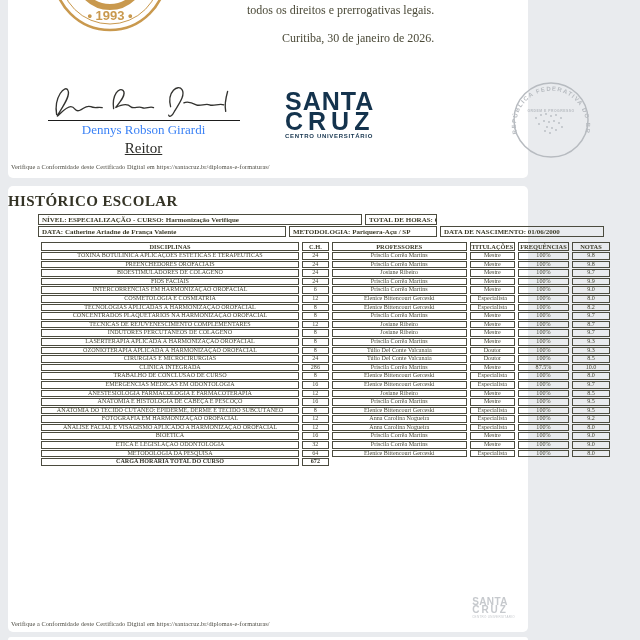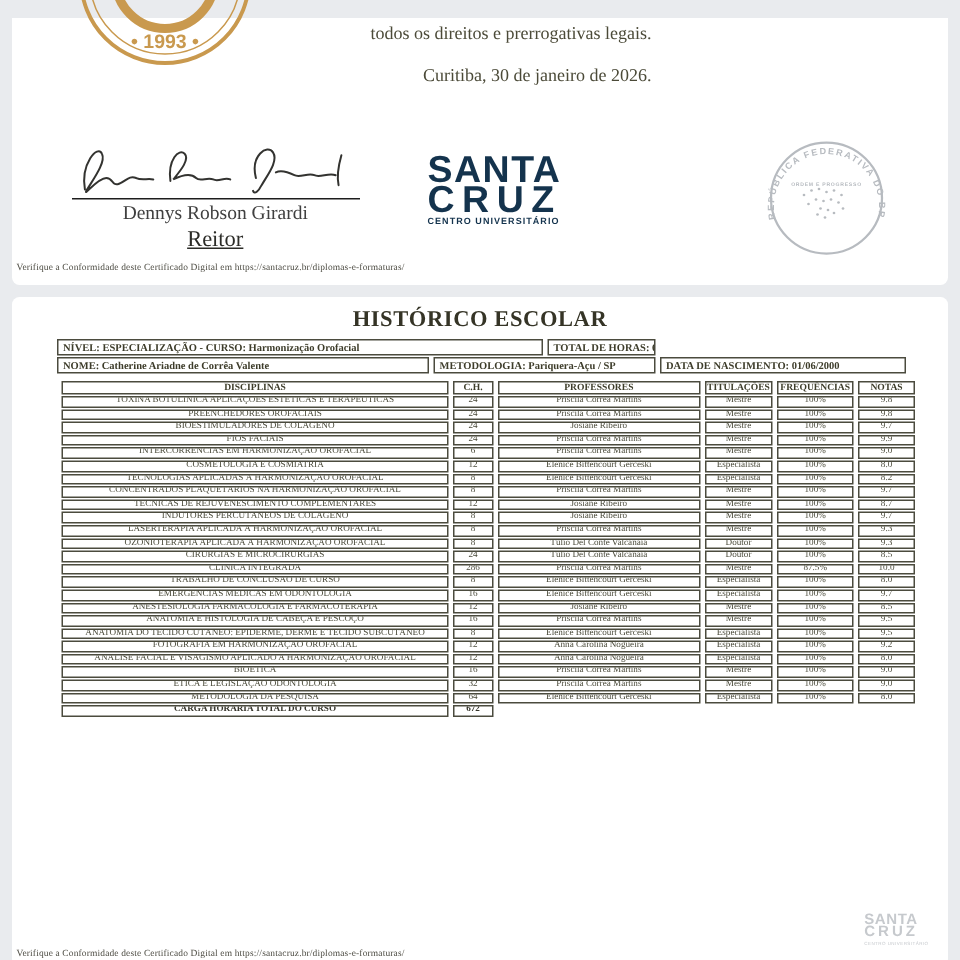--- a/index.html
+++ b/index.html
@@ -2,45 +2,45 @@
 <html><head>
 <meta charset="utf-8">
 <style>
   html,body{margin:0;padding:0;}
   body{
     width:640px;height:640px;position:relative;overflow:hidden;
     background:#e9ebee;
     font-family:"Liberation Serif", serif;
     color:#3f3e2c;
   }
-  .page{position:absolute;left:8px;width:624px;background:#ffffff;margin-top:12px;}
+  .page{position:absolute;left:8px;width:520px;background:#ffffff;}
   .page1{top:0;height:178px;border-radius:0 0 5px 5px;}
   .page2{top:186px;height:446px;border-radius:5px;}
   .page3{top:637px;height:3px;border-radius:3px 3px 0 0;}
 
   
   .seal-svg{position:absolute;left:25px;top:-96px;width:155px;height:135px;}
   .cert-text{position:absolute;left:239px;top:3px;font-size:12px;line-height:14px;color:#4b4a38;}
   .cert-date{margin-top:14px;text-align:right;}
   .sig-block{position:absolute;left:28px;top:82px;width:215px;text-align:center;}
   .sig-svg{width:200px;height:38px;display:block;margin:0 auto;}
   .sig-line{border-top:1.4px solid #1d1d1d;width:192px;margin:0 auto;}
-  .sig-name{font-size:13px;color:#404040;margin-top:1px;}
+  .sig-name{font-size:13px;color:#3b82f6;margin-top:1px;}
   .sig-role{font-size:15px;color:#2c2c28;margin-top:2px;text-decoration:underline;}
   .logo1{position:absolute;left:277px;top:92px;color:#14334d;font-family:"Liberation Sans",sans-serif;}
   .logo1 .l1{font-size:25px;font-weight:800;line-height:19px;letter-spacing:1px;}
   .logo1 .l2{font-size:25px;font-weight:800;line-height:20px;letter-spacing:5px;}
   .logo1 .sub{font-size:6px;font-weight:700;letter-spacing:0.7px;margin-top:2px;}
   .stamp-svg{position:absolute;left:495px;top:72px;width:96px;height:96px;}
   .verify{position:absolute;left:3px;font-size:6.3px;color:#4c4b42;letter-spacing:0.1px;}
   .verify.v1{bottom:8px;}
   .verify.v2{bottom:5px;}
 
   
-  .h-title{text-align:center;margin-top:7px;font-size:15px;font-weight:bold;color:#353426;letter-spacing:0.4px;}
+  .h-title{text-align:left;margin-top:7px;font-size:15px;font-weight:bold;color:#353426;letter-spacing:0.4px;}
   .info-wrap{position:absolute;left:30px;top:28px;width:572px;}
   .info-row{display:flex;gap:3px;margin-bottom:1px;}
   .info-cell{
     box-sizing:border-box;border:1px solid #4b4b3e;height:11px;
     font-size:7px;font-weight:bold;display:flex;align-items:center;
     padding-left:3px;white-space:nowrap;overflow:hidden;color:#3d3c2a;
   }
   .iw-a{width:324px;} .iw-b{width:72px;} .iw-c{width:164px;}
   .iw-d{width:248px;} .iw-e{width:148px;}
 
@@ -133,25 +133,25 @@
 
   <div class="verify v1">Verifique a Conformidade deste Certificado Digital em https://santacruz.br/diplomas-e-formaturas/</div>
 </div>
 
 <div class="page page2">
 
   <div class="h-title">HISTÓRICO ESCOLAR</div>
 
   <div class="info-wrap">
     <div class="info-row">
-      <div class="info-cell iw-a">NÍVEL: ESPECIALIZAÇÃO - CURSO: Harmonização Orofacial</div>
+      <div class="info-cell iw-a">NÍVEL: ESPECIALIZAÇÃO - CURSO: Harmonização Verifique</div>
       <div class="info-cell iw-b">TOTAL DE HORAS: 672</div>
     </div>
     <div class="info-row">
-      <div class="info-cell iw-d">NOME: Catherine Ariadne de Corrêa Valente</div>
+      <div class="info-cell iw-d">DATA: Catherine Ariadne de França Valente</div>
       <div class="info-cell iw-e">METODOLOGIA: Pariquera-Açu / SP</div>
       <div class="info-cell iw-c">DATA DE NASCIMENTO: 01/06/2000</div>
     </div>
   </div>
 
   <table class="courses">
     <colgroup>
       <col style="width:252px">
         <col style="width:26px">
         <col style="width:132px">

